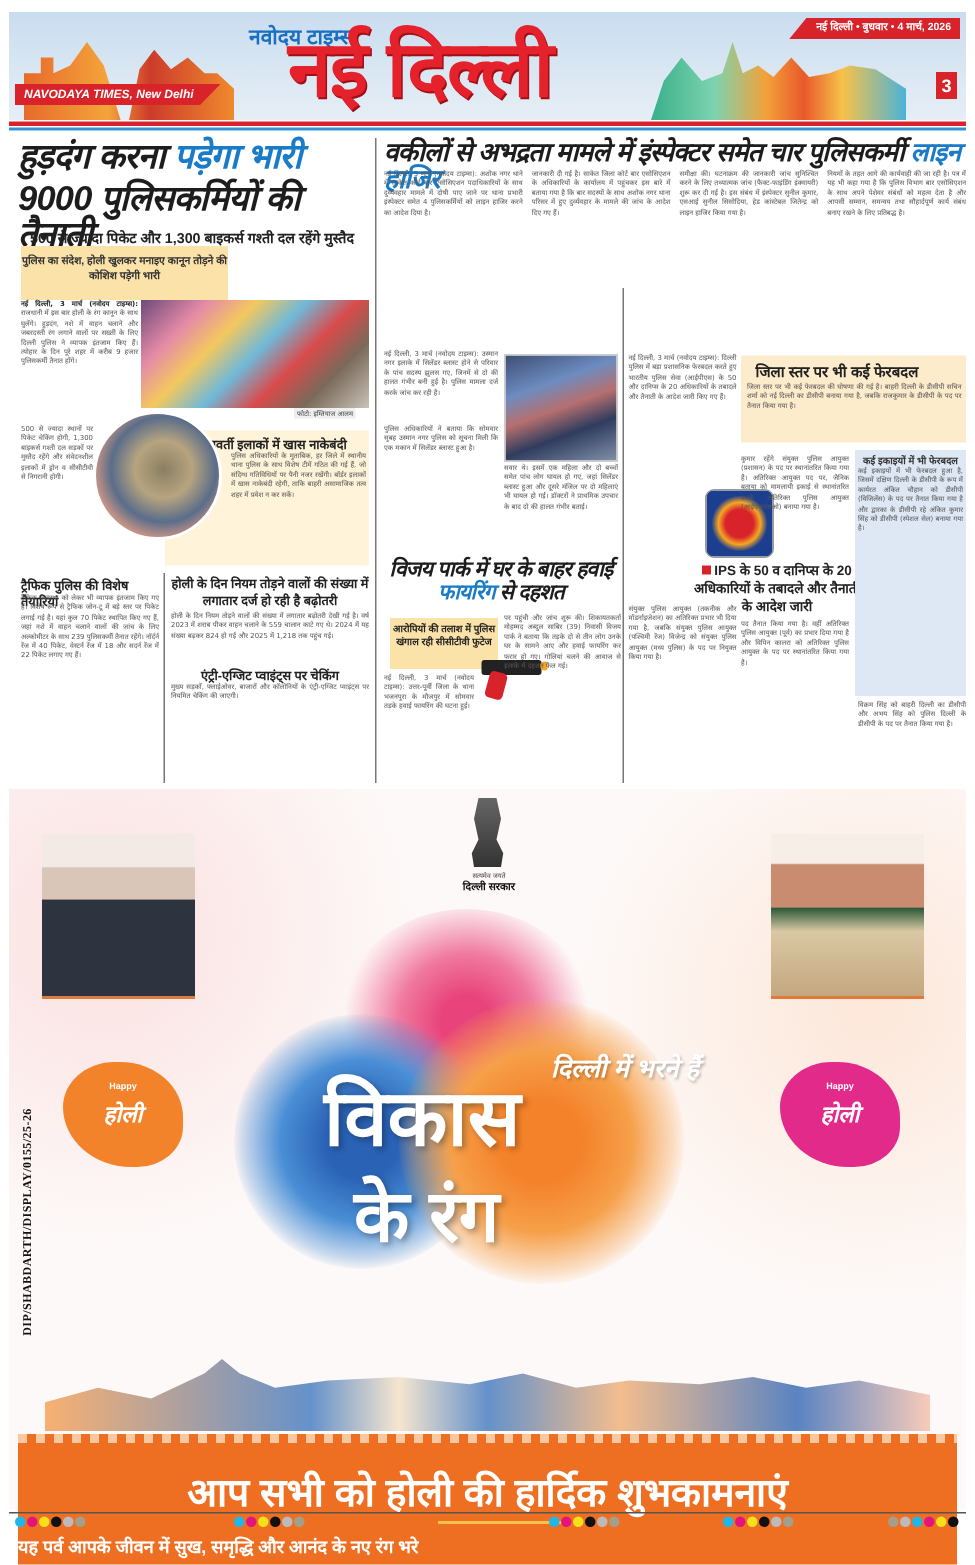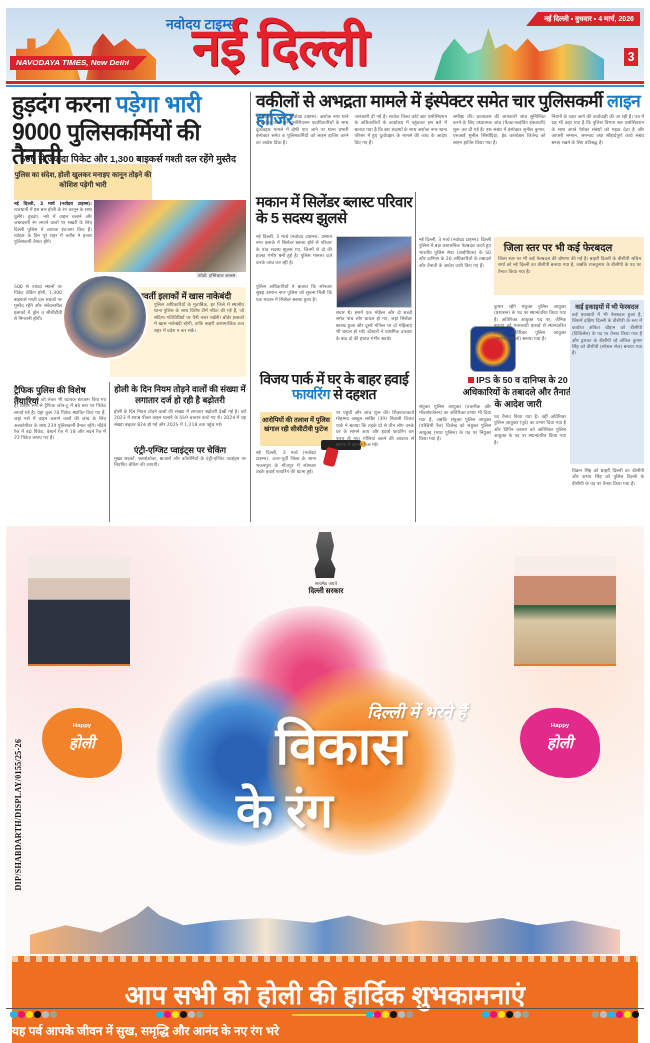--- a/index.html
+++ b/index.html
@@ -22,21 +22,21 @@
     letter-spacing: -1px; text-shadow: 1px 1px 0 #a10f16; line-height: 62px; }
   .mh-page-no { position: absolute; right: 6px; top: 40px; width: 14px; height: 18px; background: #d8232a; color: #fff;
     font: bold 12px "Liberation Sans", sans-serif; text-align: center; line-height: 18px; }
   .skyline { position: absolute; bottom: 0; height: 52px; }
   .sk1 { left: 10px; width: 140px; background: linear-gradient(90deg,#e76a2b,#f4a43b 40%,#cc3b2b 60%,#f08a2d); clip-path: polygon(0 100%,0 40%,8% 40%,8% 20%,14% 20%,14% 40%,22% 30%,30% 0,38% 30%,46% 100%,50% 100%,55% 35%,62% 10%,70% 35%,78% 20%,86% 40%,92% 40%,100% 60%,100% 100%); }
   .sk2 { right: 40px; width: 170px; background: linear-gradient(90deg,#38b08a,#7dd3b0 25%,#f2a23a 45%,#e8592a 60%,#f7c248 75%,#4bb3d8); clip-path: polygon(0 100%,5% 50%,12% 20%,20% 50%,28% 40%,32% 0,36% 40%,42% 30%,48% 45%,55% 20%,62% 45%,70% 40%,78% 30%,88% 35%,100% 60%,100% 100%); }
   .mh-rule { position: absolute; left: 0; top: 77px; width: 638px; height: 3px; background: #d8232a; }
   .mh-rule2 { position: absolute; left: 0; top: 81px; width: 638px; height: 2px; background: #3a8fd1; }
 
   
-  .hl { font-family: "Liberation Sans", sans-serif; font-weight: bold; color: #1d1d1d; line-height: 1.05; letter-spacing: -0.5px; }
+  .hl { font-family: "Liberation Sans", sans-serif; font-weight: bold; color: #1d1d1d; line-height: 1.05; letter-spacing: -0.5px; font-style: italic; }
   .blue { color: #1a7cc8; }
   .sub { font-family: "Liberation Sans", sans-serif; font-weight: bold; color: #222; }
 
   .col-text { font: 4.6px/6.4px "DejaVu Sans", sans-serif; color: #555; text-align: justify; }
 
   .story1-h1 { position: absolute; left: 6px; top: 88px; width: 232px; font-size: 23px; }
   .story1-h2 { position: absolute; left: 6px; top: 116px; width: 232px; font-size: 23px; }
   .story1-sub { position: absolute; left: 6px; top: 148px; width: 232px; font-size: 9.5px; text-align: center; }
   .story1-box { position: absolute; left: 8px; top: 160px; width: 138px; height: 36px; background: #fbe2a8;
     font: bold 7px/10px "Liberation Sans", sans-serif; text-align: center; padding-top: 6px; color: #333; }
@@ -106,21 +106,21 @@
     background: radial-gradient(circle,#e8437a 15%,#f07aa0 40%,rgba(240,122,160,0.2) 65%,transparent 72%); }
   .portrait { position: absolute; top: 30px; width: 102px; height: 110px; border-bottom: 2px solid #e07a3a; }
   .portrait.l { left: 22px; background: linear-gradient(180deg,#f3eae6 0%,#f3eae6 20%,#d9c6b8 21%,#d9c6b8 40%,#2d3440 41%,#2d3440 100%); }
   .portrait.r { left: 508px; background: linear-gradient(180deg,#f7eee8 0%,#f7eee8 18%,#c98c70 19%,#c98c70 45%,#2f5a3a 46%,#d9c8a4 60%,#c4a77f 100%); }
   .emblem { position: absolute; left: 304px; top: 6px; width: 30px; height: 46px;
     background: linear-gradient(180deg,#666,#333); clip-path: polygon(30% 0,70% 0,80% 30%,70% 60%,85% 80%,80% 100%,20% 100%,15% 80%,30% 60%,20% 30%); }
   .emblem-motto { position: absolute; left: 290px; top: 54px; width: 60px; font: 4.5px "DejaVu Sans", sans-serif; text-align: center; color: #444; }
   .emblem-label { position: absolute; left: 280px; top: 60px; width: 80px; font: bold 7px "Liberation Sans", sans-serif; text-align: center; color: #111; }
   .ad-tagline { position: absolute; left: 220px; top: 174px; width: 240px; text-align: right; color: #fff;
     font: italic bold 17px "Liberation Sans", sans-serif; text-shadow: 1px 1px 2px rgba(0,0,0,0.25); }
-  .ad-big { position: absolute; left: 220px; top: 190px; width: 230px; text-align: center; color: #fff;
+  .ad-big { position: absolute; left: 210px; top: 190px; width: 230px; color: #fff;
     font: bold 52px "Liberation Sans", sans-serif; text-shadow: 2px 2px 4px rgba(0,0,0,0.3); line-height: 60px; }
   .ad-big2 { position: absolute; left: 230px; top: 250px; width: 200px; text-align: left; color: #fff;
     font: bold 48px "Liberation Sans", sans-serif; text-shadow: 2px 2px 4px rgba(0,0,0,0.3); }
   .splash { position: absolute; top: 182px; width: 80px; height: 70px; border-radius: 45% 55% 40% 60%; }
   .splash.o { left: 36px; background: #f3832a; }
   .splash.p { left: 514px; background: #e22a8a; }
   .splash .happy { position: absolute; top: 14px; width: 100%; text-align: center; color: #fff; font: bold 6px "Liberation Sans", sans-serif; }
   .splash .holi { position: absolute; top: 24px; width: 100%; text-align: center; color: #fff; font: italic bold 15px "Liberation Sans", sans-serif; }
   .city { position: absolute; left: 24px; top: 380px; width: 590px; height: 48px;
     background: linear-gradient(90deg,#f7a35a,#4a7fc2 30%,#f4e2c8 40%,#4a7fc2 50%,#f2b27a 65%,#3d6fb8 85%,#f7c3b0);
@@ -188,21 +188,20 @@
   <div class="hl lawyer-h">
     <span>वकीलों से अभद्रता मामले में इंस्पेक्टर समेत चार पुलिसकर्मी </span><span class="blue">लाइन हाजिर</span>
   </div>
   <div class="lawyer-cols">
     <div class="col-text">नई दिल्ली, 3 मार्च (नवोदय टाइम्स): अशोक नगर थाने में साकेत कोर्ट बार एसोसिएशन पदाधिकारियों के साथ दुर्व्यवहार मामले में दोषी पाए जाने पर थाना प्रभारी इंस्पेक्टर समेत 4 पुलिसकर्मियों को लाइन हाजिर करने का आदेश दिया है।</div>
     <div class="col-text">जानकारी दी गई है। साकेत जिला कोर्ट बार एसोसिएशन के अधिकारियों के कार्यालय में पहुंचकर इस बारे में बताया गया है कि बार सदस्यों के साथ अशोक नगर थाना परिसर में हुए दुर्व्यवहार के मामले की जांच के आदेश दिए गए हैं।</div>
     <div class="col-text">समीक्षा की। घटनाक्रम की जानकारी जांच सुनिश्चित करने के लिए तथ्यात्मक जांच (फैक्ट-फाइंडिंग इंक्वायरी) शुरू कर दी गई है। इस संबंध में इंस्पेक्टर सुनील कुमार, एसआई सुनील सिसोदिया, हेड कांस्टेबल जितेन्द्र को लाइन हाजिर किया गया है।</div>
     <div class="col-text">नियमों के तहत आगे की कार्यवाही की जा रही है। पत्र में यह भी कहा गया है कि पुलिस विभाग बार एसोसिएशन के साथ अपने पेशेवर संबंधों को महत्व देता है और आपसी सम्मान, समन्वय तथा सौहार्दपूर्ण कार्य संबंध बनाए रखने के लिए प्रतिबद्ध है।</div>
   </div>
 
-  <div class="hl cyl-h">मकान में सिलेंडर ब्लास्ट परिवार के 5 सदस्य झुलसे</div>
   <div class="col-text cyl-t1">नई दिल्ली, 3 मार्च (नवोदय टाइम्स): उस्मान नगर इलाके में सिलेंडर ब्लास्ट होने से परिवार के पांच सदस्य झुलस गए, जिनमें से दो की हालत गंभीर बनी हुई है। पुलिस मामला दर्ज करके जांच कर रही है।</div>
   <div class="cyl-photo"></div>
   <div class="col-text cyl-t3">पुलिस अधिकारियों ने बताया कि सोमवार सुबह उस्मान नगर पुलिस को सूचना मिली कि एक मकान में सिलेंडर ब्लास्ट हुआ है।</div>
   <div class="col-text cyl-t2">सवार थे। इसमें एक महिला और दो बच्चों समेत पांच लोग घायल हो गए, जहां सिलेंडर ब्लास्ट हुआ और दूसरे मंजिल पर दो महिलाएं भी घायल हो गईं। डॉक्टरों ने प्राथमिक उपचार के बाद दो की हालत गंभीर बताई।</div>
   <div class="vrule" style="left:409px; top:188px; height:330px;"></div>
 
   <div class="hl vijay-h">
     <span>विजय पार्क में घर के बाहर हवाई </span><span class="blue">फायरिंग</span><span> से दहशत</span>
   </div>
   <div class="vijay-box">आरोपियों की तलाश में पुलिस खंगाल रही सीसीटीवी फुटेज</div>

